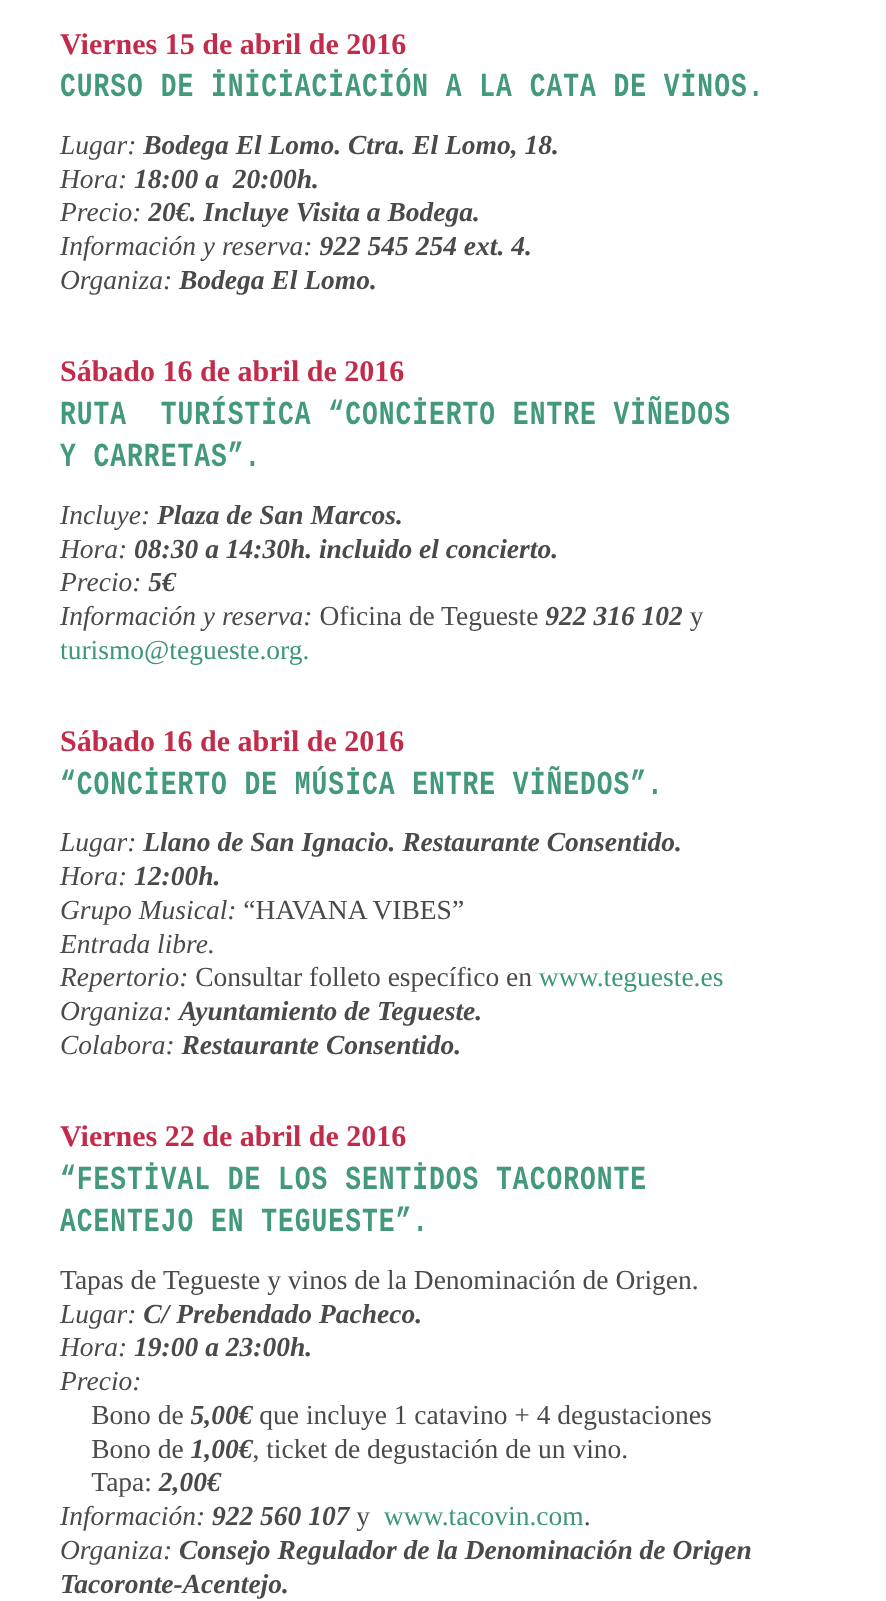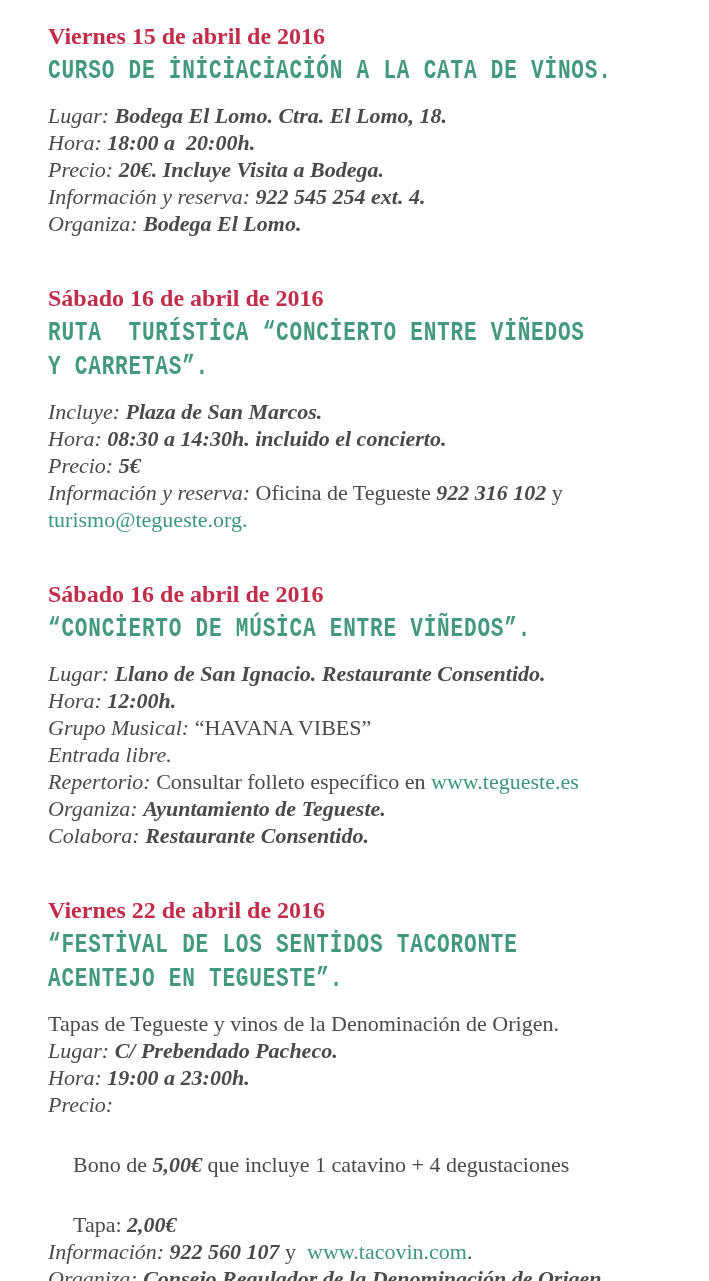--- a/index.html
+++ b/index.html
@@ -29,21 +29,21 @@
   .title-line {
     display: block;
     line-height: 34px;
     letter-spacing: 1px;
     white-space: pre;
     transform: scaleX(0.78);
     transform-origin: 0 50%;
   }
   .details { font-size: 22px; }
   .line { line-height: 27px; white-space: pre-wrap; }
-  .line.indent { padding-left: 25px; margin-top: 33px; }
+  .line.indent { padding-left: 25px; }
   .seg.label { font-style: italic; }
   .seg.bold { font-weight: 700; font-style: italic; }
   .seg.link { color: var(--link_green, #3d9878); cursor: pointer; }
 </style>
 </head>
 <body>
 
 <div class="page">
 
   <section class="event">
@@ -96,19 +96,20 @@
     <h1 class="title">
         <span class="title-line">“FESTİVAL DE LOS SENTİDOS TACORONTE</span>
         <span class="title-line">ACENTEJO EN TEGUESTE”.</span>
       </h1>
     <div class="details">
         <div class="line"><span class="seg regular">Tapas de Tegueste y vinos de la Denominación de Origen.</span></div>
         <div class="line"><span class="seg label">Lugar: </span><span class="seg bold">C/ Prebendado Pacheco.</span></div>
         <div class="line"><span class="seg label">Hora: </span><span class="seg bold">19:00 a 23:00h.</span></div>
         <div class="line"><span class="seg label">Precio:</span></div>
         <div class="line indent"><span class="seg regular">Bono de </span><span class="seg bold">5,00€</span><span class="seg regular"> que incluye 1 catavino + 4 degustaciones</span></div>
+        <div class="line indent"><span class="seg regular">Bono de </span><span class="seg bold">1,00€</span><span class="seg regular">, ticket de degustación de un vino.</span></div>
         <div class="line indent"><span class="seg regular">Tapa: </span><span class="seg bold">2,00€</span></div>
         <div class="line"><span class="seg label">Información: </span><span class="seg bold">922 560 107</span><span class="seg regular"> y  </span><span class="seg link">www.tacovin.com</span><span class="seg regular">.</span></div>
         <div class="line"><span class="seg label">Organiza: </span><span class="seg bold">Consejo Regulador de la Denominación de Origen Tacoronte-Acentejo.</span></div>
       </div>
   </section>
 
 </div>
 
 </body></html>

